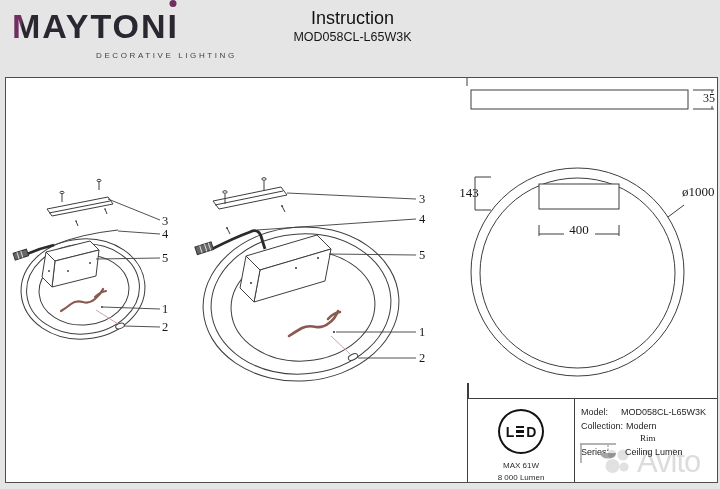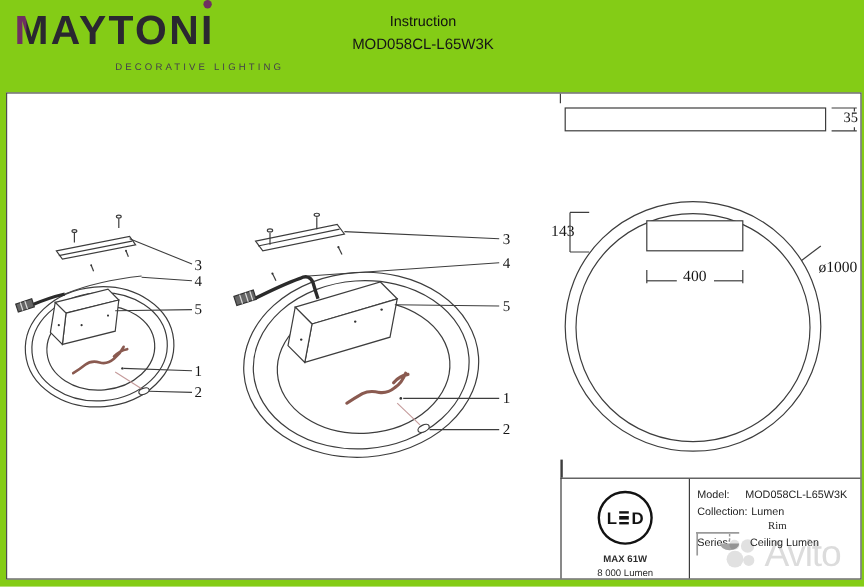--- a/index.html
+++ b/index.html
@@ -1,50 +1,50 @@
 <!DOCTYPE html>
 <html><head>
 <meta charset="utf-8">
 <style>
   html,body{margin:0;padding:0;background:#ffffff;}
-  #screen{position:relative;width:720px;height:489px;background:#84cc16;overflow:hidden;
+  #screen{position:relative;width:720px;height:489px;background:#e5e5e5;overflow:hidden;
           font-family:"Liberation Sans",sans-serif;color:#1c1c1c;}
 
   
   .logo{position:absolute;left:12px;top:6px;width:230px;}
   .wordmark{font-weight:bold;font-size:34px;letter-spacing:2px;color:#2a2730;line-height:40px;white-space:nowrap;}
   .wordmark .m{background:linear-gradient(90deg,#6f3061 0 34%,#2a2730 34% 100%);
                -webkit-background-clip:text;background-clip:text;color:transparent;}
   .wordmark .li{position:relative;display:inline-block;}
   .wordmark .li i{position:absolute;left:50%;top:-6px;transform:translateX(-50%);
                   width:7px;height:7px;border-radius:50%;background:#6f3061;}
   .tagline{position:absolute;left:84px;top:45px;font-size:8px;letter-spacing:2.6px;color:#44414a;font-weight:500;}
   .titleblock{position:absolute;left:245px;top:7px;width:215px;text-align:center;}
-  .title{font-size:12px;color:#101010;line-height:22px;}
+  .title{font-size:18px;color:#101010;line-height:22px;}
   .model{font-size:12.5px;color:#161616;line-height:16px;}
 
   
   .frame{position:absolute;left:5px;top:77px;width:711px;height:404px;
          border:1.5px solid #4d4d4d;box-sizing:content-box;background:#fff;}
   .frame svg.art{position:absolute;left:0;top:0;}
 
   .dimlabel{position:absolute;font-family:"Liberation Serif",serif;color:#161616;white-space:nowrap;}
   .partnum{position:absolute;font-family:"Liberation Serif",serif;color:#161616;font-size:12.5px;line-height:13px;}
 
   
   .specbox{position:absolute;left:461px;top:320px;width:250px;height:84px;box-sizing:border-box;
            border-top:1.5px solid #3d3d3d;border-left:1.5px solid #3d3d3d;display:flex;}
   .specstub{position:absolute;left:461px;top:305px;width:1.5px;height:15px;background:#3d3d3d;}
   .cell-led{width:106px;border-right:1.5px solid #3d3d3d;display:flex;flex-direction:column;align-items:center;}
   .ledcircle{margin-top:10px;width:42px;height:42px;border:2.5px solid #121212;border-radius:50%;
              display:flex;align-items:center;justify-content:center;gap:2px;}
   .ledcircle .ltr{font-weight:bold;font-size:14px;color:#121212;}
   .ebars{display:flex;flex-direction:column;gap:2px;}
   .ebars i{display:block;width:8px;height:2.4px;background:#121212;}
-  .maxw{margin-top:7px;font-size:8px;color:#2d2d2d;font-weight:bold;}
+  .maxw{margin-top:7px;font-size:8px;color:#2d2d2d;}
   .lumen{margin-top:3px;font-size:8px;color:#2d2d2d;}
   .cell-info{position:relative;flex:1;font-size:9px;color:#242424;}
   .cell-info .lab{position:absolute;left:6px;}
   .cell-info .val{position:absolute;}
   .lampicon{position:absolute;left:0;top:0;}
 
   
   .watermark{position:absolute;left:598px;top:366px;display:flex;align-items:center;gap:3px;pointer-events:none;}
   .watermark .wm-text{font-size:31px;font-weight:normal;letter-spacing:-1px;color:rgba(40,40,40,0.16);}
 </style>
@@ -186,21 +186,21 @@
             <line x1="330" y1="254" x2="410" y2="254"></line>
             <line x1="352" y1="280" x2="410" y2="280"></line>
           </g>
         </g>
       </g>
     </svg>
 
     <span class="dimlabel" style="left:692px;top:13px;width:22px;text-align:center;font-size:12px;">35</span>
     <span class="dimlabel" style="left:436px;top:107px;width:28px;text-align:center;font-size:13px;margin-left:13px;">143</span>
     <span class="dimlabel" style="left:557px;top:144px;width:32px;text-align:center;font-size:13px;">400</span>
-    <span class="dimlabel" style="left:676px;top:106px;font-size:13px;margin-top:31px;">ø1000</span>
+    <span class="dimlabel" style="left:676px;top:106px;font-size:13px;">ø1000</span>
 
     <span class="partnum" style="left:156px;top:137px;">3</span>
     <span class="partnum" style="left:156px;top:150px;">4</span>
     <span class="partnum" style="left:156px;top:174px;">5</span>
     <span class="partnum" style="left:156px;top:225px;">1</span>
     <span class="partnum" style="left:156px;top:243px;">2</span>
 
     <span class="partnum" style="left:413px;top:115px;">3</span>
     <span class="partnum" style="left:413px;top:135px;">4</span>
     <span class="partnum" style="left:413px;top:171px;">5</span>
@@ -219,21 +219,21 @@
             </span>
           <span class="ltr">D</span>
         </div>
         <div class="maxw">MAX 61W</div>
         <div class="lumen">8 000 Lumen</div>
       </div>
       <div class="cell-info">
         <span class="lab" style="top:8px;">Model:</span>
         <span class="val" style="top:8px;left:46px;">MOD058CL-L65W3K</span>
         <span class="lab" style="top:22px;">Collection:</span>
-        <span class="val" style="top:22px;left:51px;">Lumen</span>
+        <span class="val" style="top:22px;left:51px;">Modern</span>
         <span class="lab" style="top:48px;">Series:</span>
         <span class="val" style="top:34px;left:65px;font-family:Liberation Serif, serif;">Rim</span>
         <span class="val" style="top:48px;left:50px;">Ceiling Lumen</span>
         <svg class="lampicon" width="60" height="70" viewBox="0 0 60 70">
           <line x1="5" y1="45" x2="41" y2="45" stroke="#9a9a9a" stroke-width="1.4"></line>
           <line x1="6" y1="45" x2="6" y2="64" stroke="#9a9a9a" stroke-width="1.4"></line>
           <line x1="33" y1="46" x2="33" y2="53" stroke="#9a9a9a" stroke-width="1.2" stroke-dasharray="2,1.5"></line>
           <path d="M25,54 a8,5.5 0 0 0 16,0 z" fill="#a6a6a6"></path>
         </svg>
       </div>

